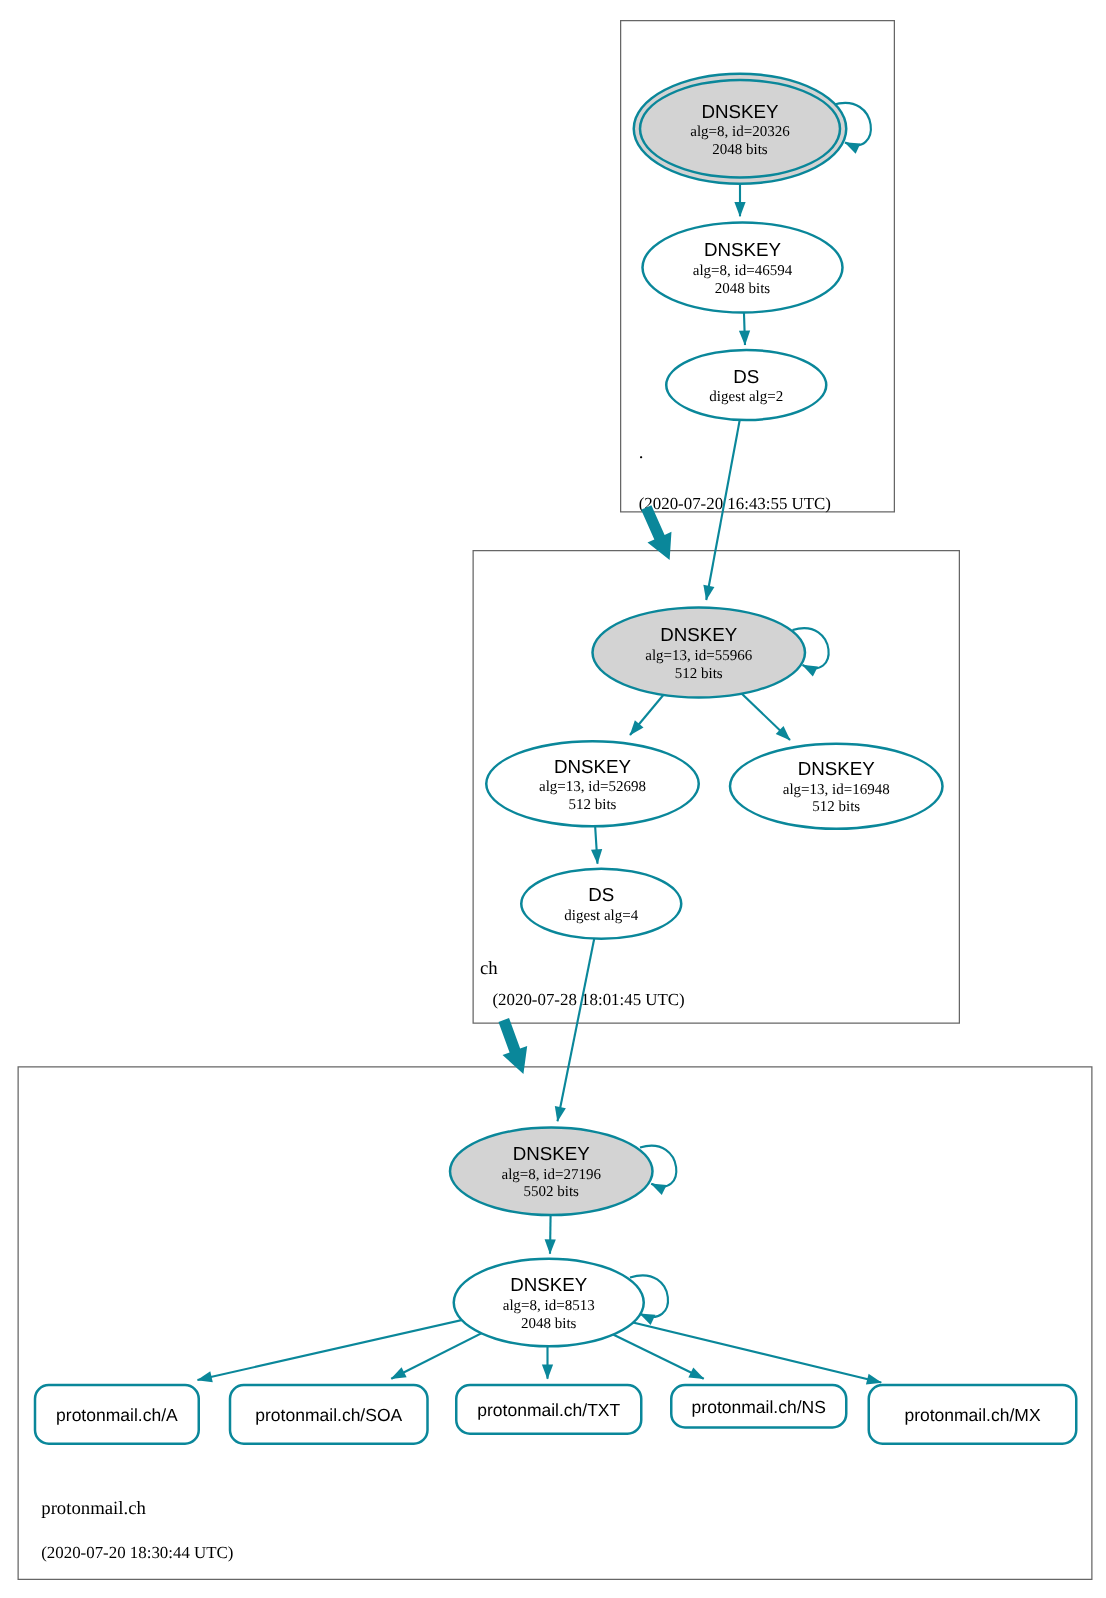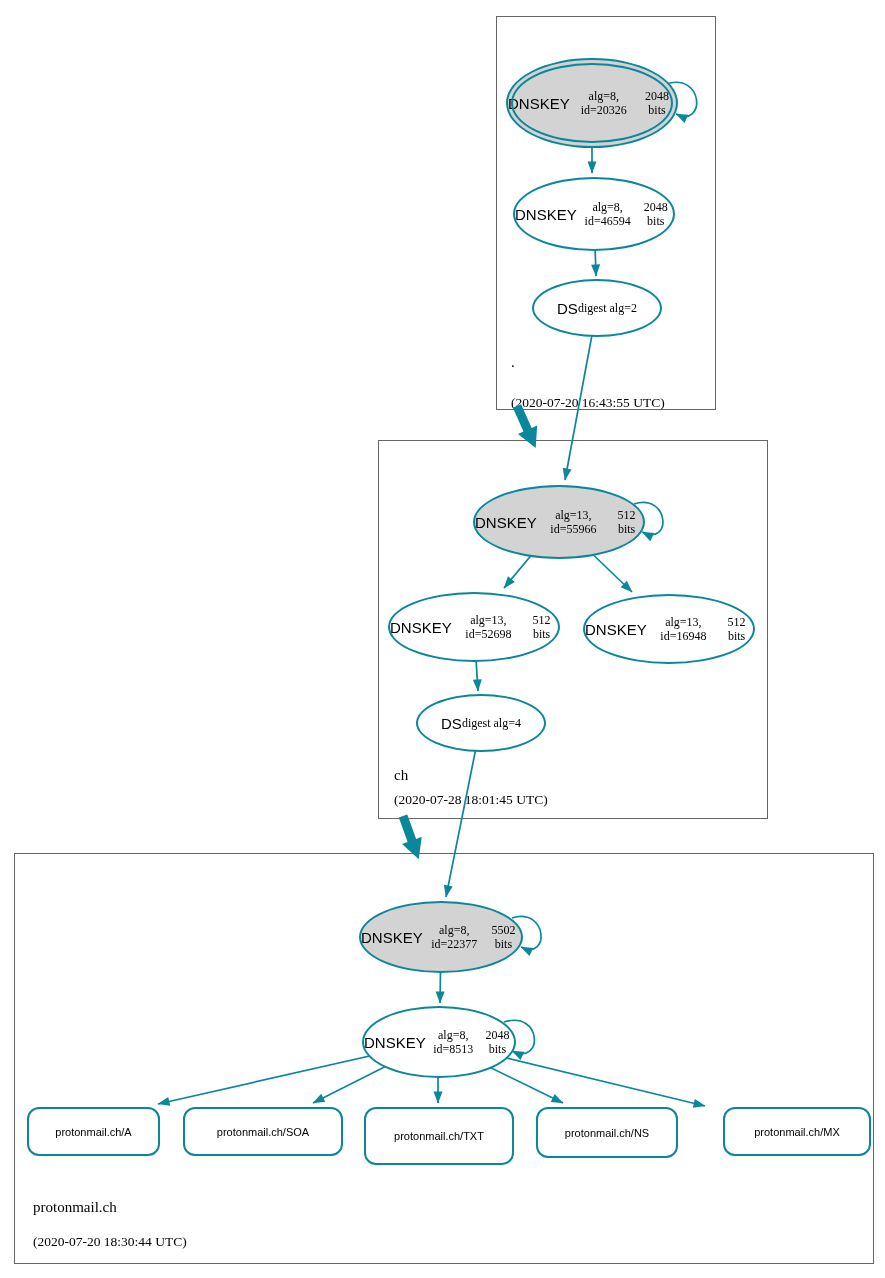--- a/index.html
+++ b/index.html
@@ -5,42 +5,42 @@
   html,body{margin:0;padding:0;background:#fff;}
   .canvas{position:relative;width:885px;height:1278px;background:#fff;overflow:hidden;
           font-family:"Liberation Serif",serif;color:#000;}
   .zonebox{position:absolute;border:1px solid var(--box_border);z-index:1;background:transparent;}
   .zlabel{position:absolute;z-index:2;font-family:"Liberation Serif",serif;font-size:15px;line-height:18px;}
   .zts{position:absolute;z-index:2;font-family:"Liberation Serif",serif;font-size:13.5px;line-height:16px;}
   svg.edges{position:absolute;left:0;top:0;z-index:3;pointer-events:none;}
   svg.edges path.e{fill:none;stroke:var(--edge);stroke-width:1.7px;}
   svg.edges path.thick{fill:var(--edge);stroke:none;}
   svg.edges marker path{fill:var(--edge);}
-  .node{position:absolute;z-index:4;display:flex;flex-direction:row;align-items:center;
+  .node{position:absolute;z-index:4;display:flex;flex-direction:column;align-items:center;
         justify-content:center;text-align:center;box-sizing:border-box;}
   .ellipse{border:2px solid var(--edge);border-radius:50%;background:var(--node_fill);}
   .ksk{background:var(--node_fill_ksk);}
   .ring{position:absolute;inset:3px;border:2px solid var(--edge);border-radius:50%;pointer-events:none;}
   .nt{font-family:"Liberation Sans",sans-serif;font-size:15px;line-height:17px;}
   .nd{font-family:"Liberation Serif",serif;font-size:12px;line-height:14px;}
   .rrset{border:2px solid var(--edge);border-radius:12px;background:var(--node_fill);
-         font-family:"Liberation Sans",sans-serif;font-size:11px;}
+         font-family:"Liberation Sans",sans-serif;font-size:14px;}
 </style>
 </head>
 <body>
 
 <div class="canvas">
 
   <div class="zonebox" style="left:496px;top:16px;width:218px;height:392px;"></div>
   <div class="zonebox" style="left:378px;top:440px;width:388px;height:377px;"></div>
   <div class="zonebox" style="left:14px;top:853px;width:858px;height:409px;"></div>
 
   <div class="zlabel" style="left:511px;top:353px;">.</div>
   <div class="zts" style="left:511px;top:378px;margin-top:17px;">(2020-07-20 16:43:55 UTC)</div>
-  <div class="zlabel" style="left:394px;top:766px;">ch</div>
+  <div class="zlabel" style="left:384px;top:766px;">ch</div>
   <div class="zts" style="left:394px;top:792px;">(2020-07-28 18:01:45 UTC)</div>
   <div class="zlabel" style="left:33px;top:1198px;text-align:right;">protonmail.ch</div>
   <div class="zts" style="left:33px;top:1234px;">(2020-07-20 18:30:44 UTC)</div>
 
   <svg class="edges" width="885" height="1278" viewBox="0 0 885 1278">
     <defs>
       <marker id="arr" markerUnits="userSpaceOnUse" markerWidth="13" markerHeight="10" viewBox="0 0 13 10" refX="12" refY="5" orient="auto">
         <path d="M0.5,0.5 L12.5,5 L0.5,9.5 Z"></path>
       </marker>
     </defs>
@@ -104,39 +104,39 @@
     <div class="nd">512 bits</div>
   </div>
 
   <div class="node ellipse" style="left:416px;top:694px;width:130px;height:58px;">
     <div class="nt">DS</div>
     <div class="nd">digest alg=4</div>
   </div>
 
   <div class="node ellipse ksk" style="left:359px;top:901px;width:164px;height:72px;">
     <div class="nt">DNSKEY</div>
-    <div class="nd">alg=8, id=22377</div>
+    <div class="nd">alg=8, id=27196</div>
     <div class="nd">5502 bits</div>
   </div>
 
   <div class="node ellipse" style="left:362px;top:1006px;width:154px;height:72px;">
     <div class="nt">DNSKEY</div>
     <div class="nd">alg=8, id=8513</div>
     <div class="nd">2048 bits</div>
   </div>
 
   <div class="node rrset" style="left:27px;top:1107px;width:133px;height:49px;">
     <span>protonmail.ch/A</span>
   </div>
   <div class="node rrset" style="left:183px;top:1107px;width:160px;height:49px;">
     <span>protonmail.ch/SOA</span>
   </div>
-  <div class="node rrset" style="left:364px;top:1107px;width:150px;height:58px;">
+  <div class="node rrset" style="left:364px;top:1107px;width:150px;height:41px;">
     <span>protonmail.ch/TXT</span>
   </div>
-  <div class="node rrset" style="left:536px;top:1107px;width:142px;height:51px;">
+  <div class="node rrset" style="left:536px;top:1107px;width:142px;height:36px;">
     <span>protonmail.ch/NS</span>
   </div>
-  <div class="node rrset" style="left:723px;top:1107px;width:148px;height:49px;">
+  <div class="node rrset" style="left:694px;top:1107px;width:168px;height:49px;">
     <span>protonmail.ch/MX</span>
   </div>
 
 </div>
 
 </body></html>

